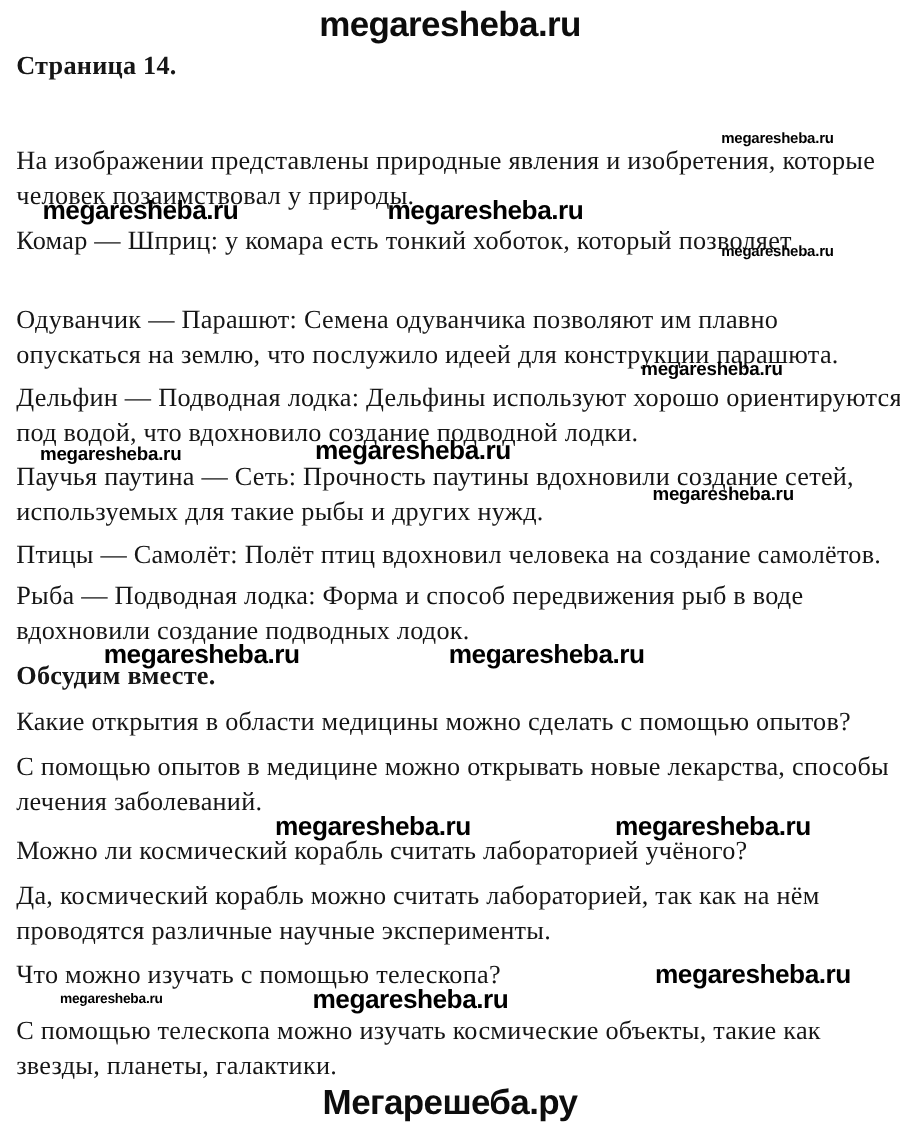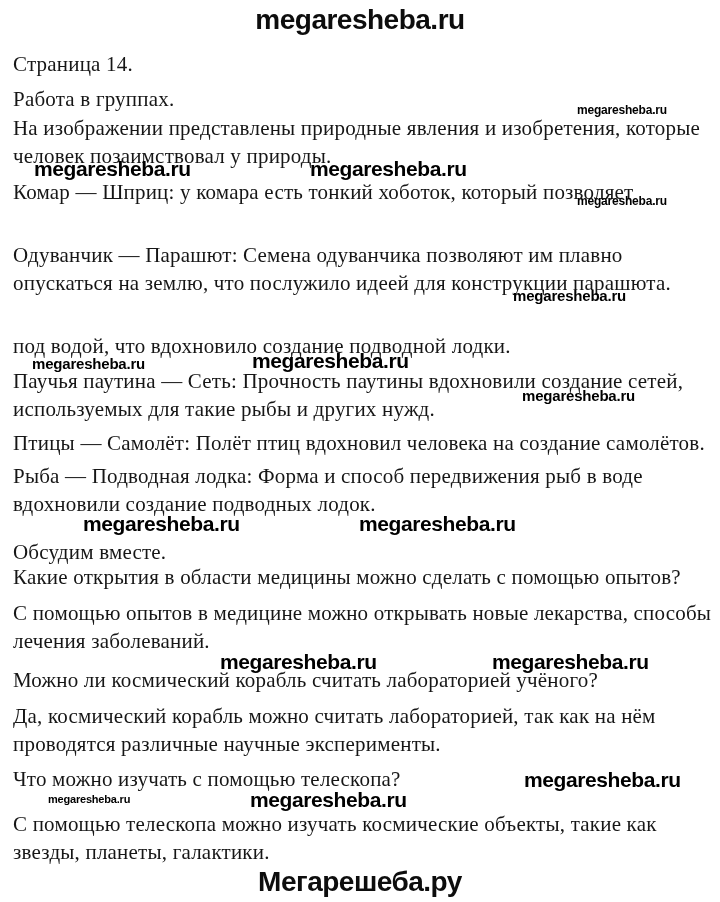--- a/index.html
+++ b/index.html
@@ -12,21 +12,21 @@
     color:#161616;
   }
   .tl{
     position:absolute;
     left:13px;
     font-size:21px;
     line-height:24px;
     white-space:nowrap;
     letter-spacing:0.2px;
   }
-  .h{font-weight:400;margin-top:12px;}
+  .h{font-weight:700;}
   .wm{
     position:absolute;
     font-family:"Liberation Sans", sans-serif;
     color:#000;
     white-space:nowrap;
     line-height:1;
   }
   .wm-lg{font-size:21px;font-weight:700;letter-spacing:-0.4px;}
   .wm-md{font-size:15px;font-weight:600;letter-spacing:-0.2px;}
   .wm-sm{font-size:12px;font-weight:700;letter-spacing:-0.2px;}
@@ -38,31 +38,31 @@
   }
 </style>
 </head>
 <body>
 
 <div class="page">
 
   <div class="site-banner" style="top:4px">megaresheba.ru</div>
 
   <div class="tl h" style="top:40px">Страница 14.</div>
-  <div class="tl h" style="top:75px">Работа в группах.</div>
   <div class="tl h" style="top:528px">Обсудим вместе.</div>
 
   <div class="tl" style="top:116px">На изображении представлены природные явления и изобретения, которые</div>
   <div class="tl" style="top:144px">человек позаимствовал у природы.</div>
 
   <div class="tl" style="top:180px">Комар — Шприц: у комара есть тонкий хоботок, который позволяет</div>
 
   <div class="tl" style="top:243px">Одуванчик — Парашют: Семена одуванчика позволяют им плавно</div>
   <div class="tl" style="top:271px">опускаться на землю, что послужило идеей для конструкции парашюта.</div>
 
+  <div class="tl" style="top:306px">Дельфин — Подводная лодка: Дельфины используют хорошо ориентируются</div>
   <div class="tl" style="top:334px">под водой, что вдохновило создание подводной лодки.</div>
 
   <div class="tl" style="top:369px">Паучья паутина — Сеть: Прочность паутины вдохновили создание сетей,</div>
   <div class="tl" style="top:397px">используемых для такие рыбы и других нужд.</div>
 
   <div class="tl" style="top:431px">Птицы — Самолёт: Полёт птиц вдохновил человека на создание самолётов.</div>
 
   <div class="tl" style="top:464px">Рыба — Подводная лодка: Форма и способ передвижения рыб в воде</div>
   <div class="tl" style="top:492px">вдохновили создание подводных лодок.</div>
 

